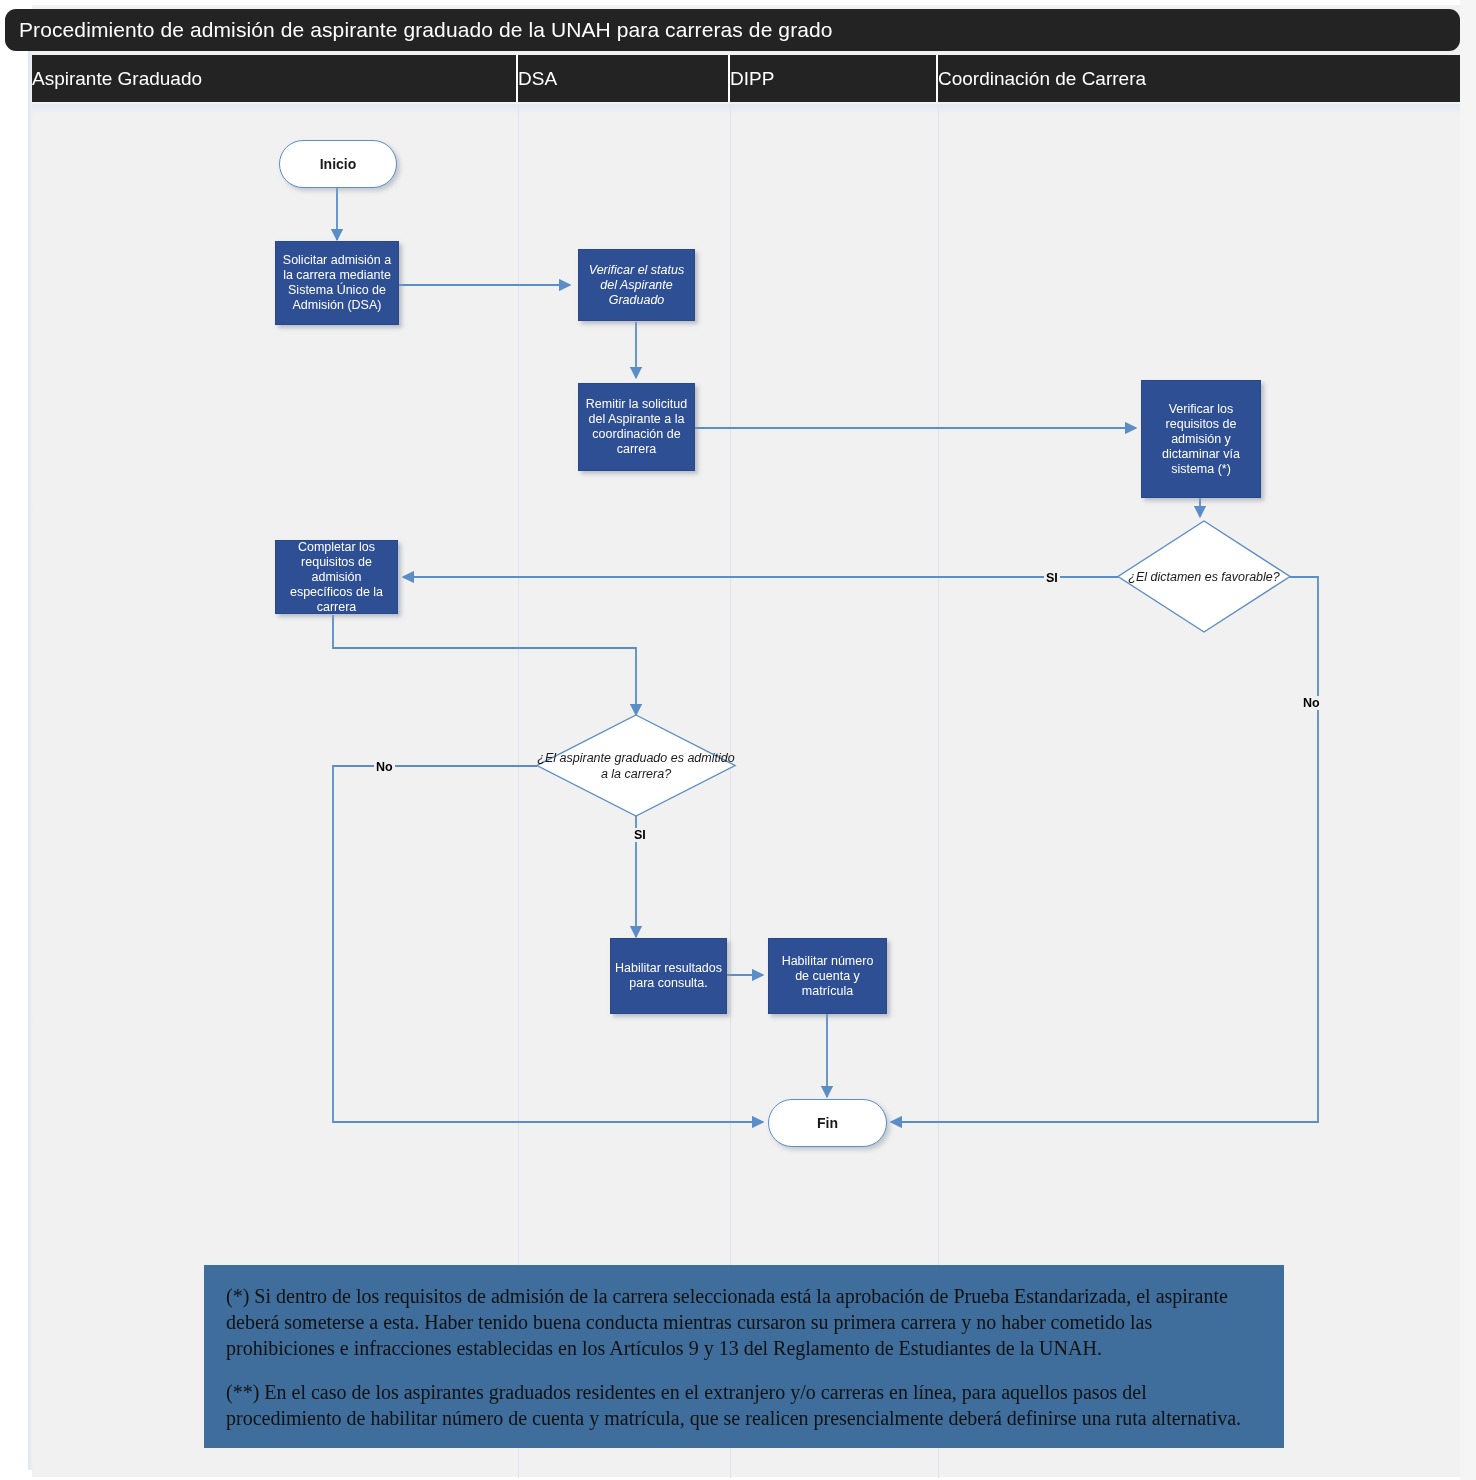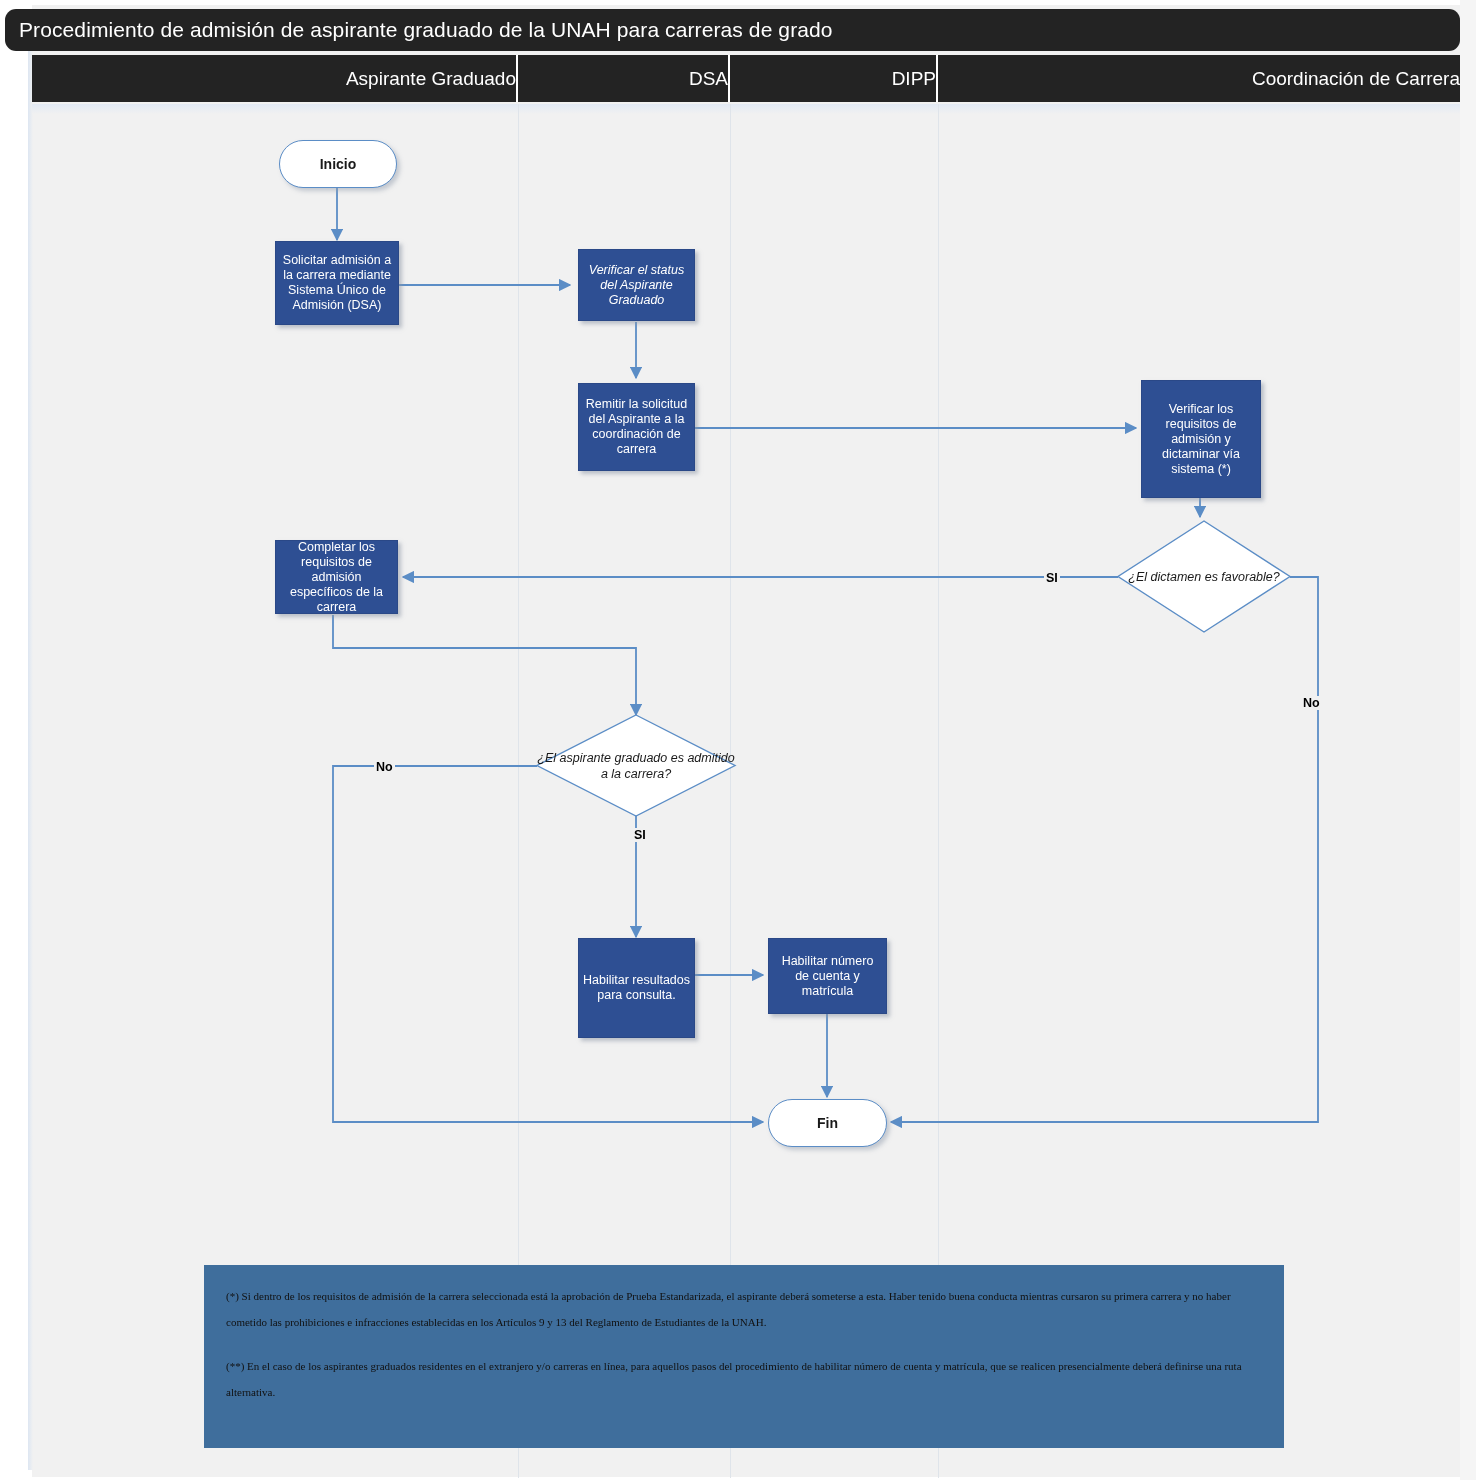--- a/index.html
+++ b/index.html
@@ -29,21 +29,21 @@
   .titlebar{
     position:absolute;left:5px;top:9px;width:1455px;height:42px;
     background:#232323;color:#ffffff;
     display:flex;align-items:center;
     padding-left:14px;box-sizing:border-box;
     font-size:21px;letter-spacing:.1px;border-radius:11px;
   }
   
   .laneheader{
     position:absolute;top:55px;height:47px;background:#232323;color:#ffffff;
-    display:flex;align-items:center;justify-content:flex-end;
+    display:flex;align-items:center;justify-content:flex-start;
     font-size:19px;
     border-right:2px solid #ffffff;box-sizing:border-box;
   }
   .laneheader.last{border-right:none;}
   .lanesep{
     position:absolute;top:104px;width:1px;height:1374px;background:#dfe4ea;
   }
   .lanefade{
     position:absolute;top:104px;height:10px;
     background:linear-gradient(to bottom,#e2e9f4,#f1f1f1);
@@ -86,21 +86,21 @@
 
   
   #wires{position:absolute;left:0;top:0;width:1476px;height:1480px;pointer-events:none;}
 
   
   .notes{
     position:absolute;left:204px;top:1265px;width:1080px;height:183px;
     background:#3f6e9c;
     padding:18px 22px 10px 22px;box-sizing:border-box;
     font-family:"Liberation Serif", serif;
-    color:#111111;font-size:11px;line-height:26px;
+    color:#111111;font-size:20px;line-height:26px;
   }
   .notes p{margin:0 0 18px 0;}
   .notes p:last-child{margin-bottom:0;}
 </style>
 </head>
 <body>
 
 <div id="root">
 
   <div class="canvas"></div>
@@ -195,21 +195,21 @@
     <span>Completar los requisitos de admisión específicos de la carrera</span>
   </div>
 
   <div class="diamond" style="left:537px;top:715px;width:198px;height:101px;">
     <svg width="198" height="101">
       <polygon points="99,0 198,50.5 99,101 0,50.5" fill="#ffffff" stroke="#5b8dc6" stroke-width="1.4"></polygon>
     </svg>
     <div class="dlabel">¿El aspirante graduado es admitido a la carrera?</div>
   </div>
 
-  <div class="shape proc" style="left:578px;top:938px;width:117px;height:100px;">
+  <div class="shape proc" style="left:610px;top:938px;width:117px;height:76px;">
     <span>Habilitar resultados para consulta.</span>
   </div>
 
   <div class="shape proc" style="left:768px;top:938px;width:119px;height:76px;">
     <span>Habilitar número de cuenta y matrícula</span>
   </div>
 
   <div class="shape term" style="left:768px;top:1099px;width:119px;height:48px;">
     <span>Fin</span>
   </div>

